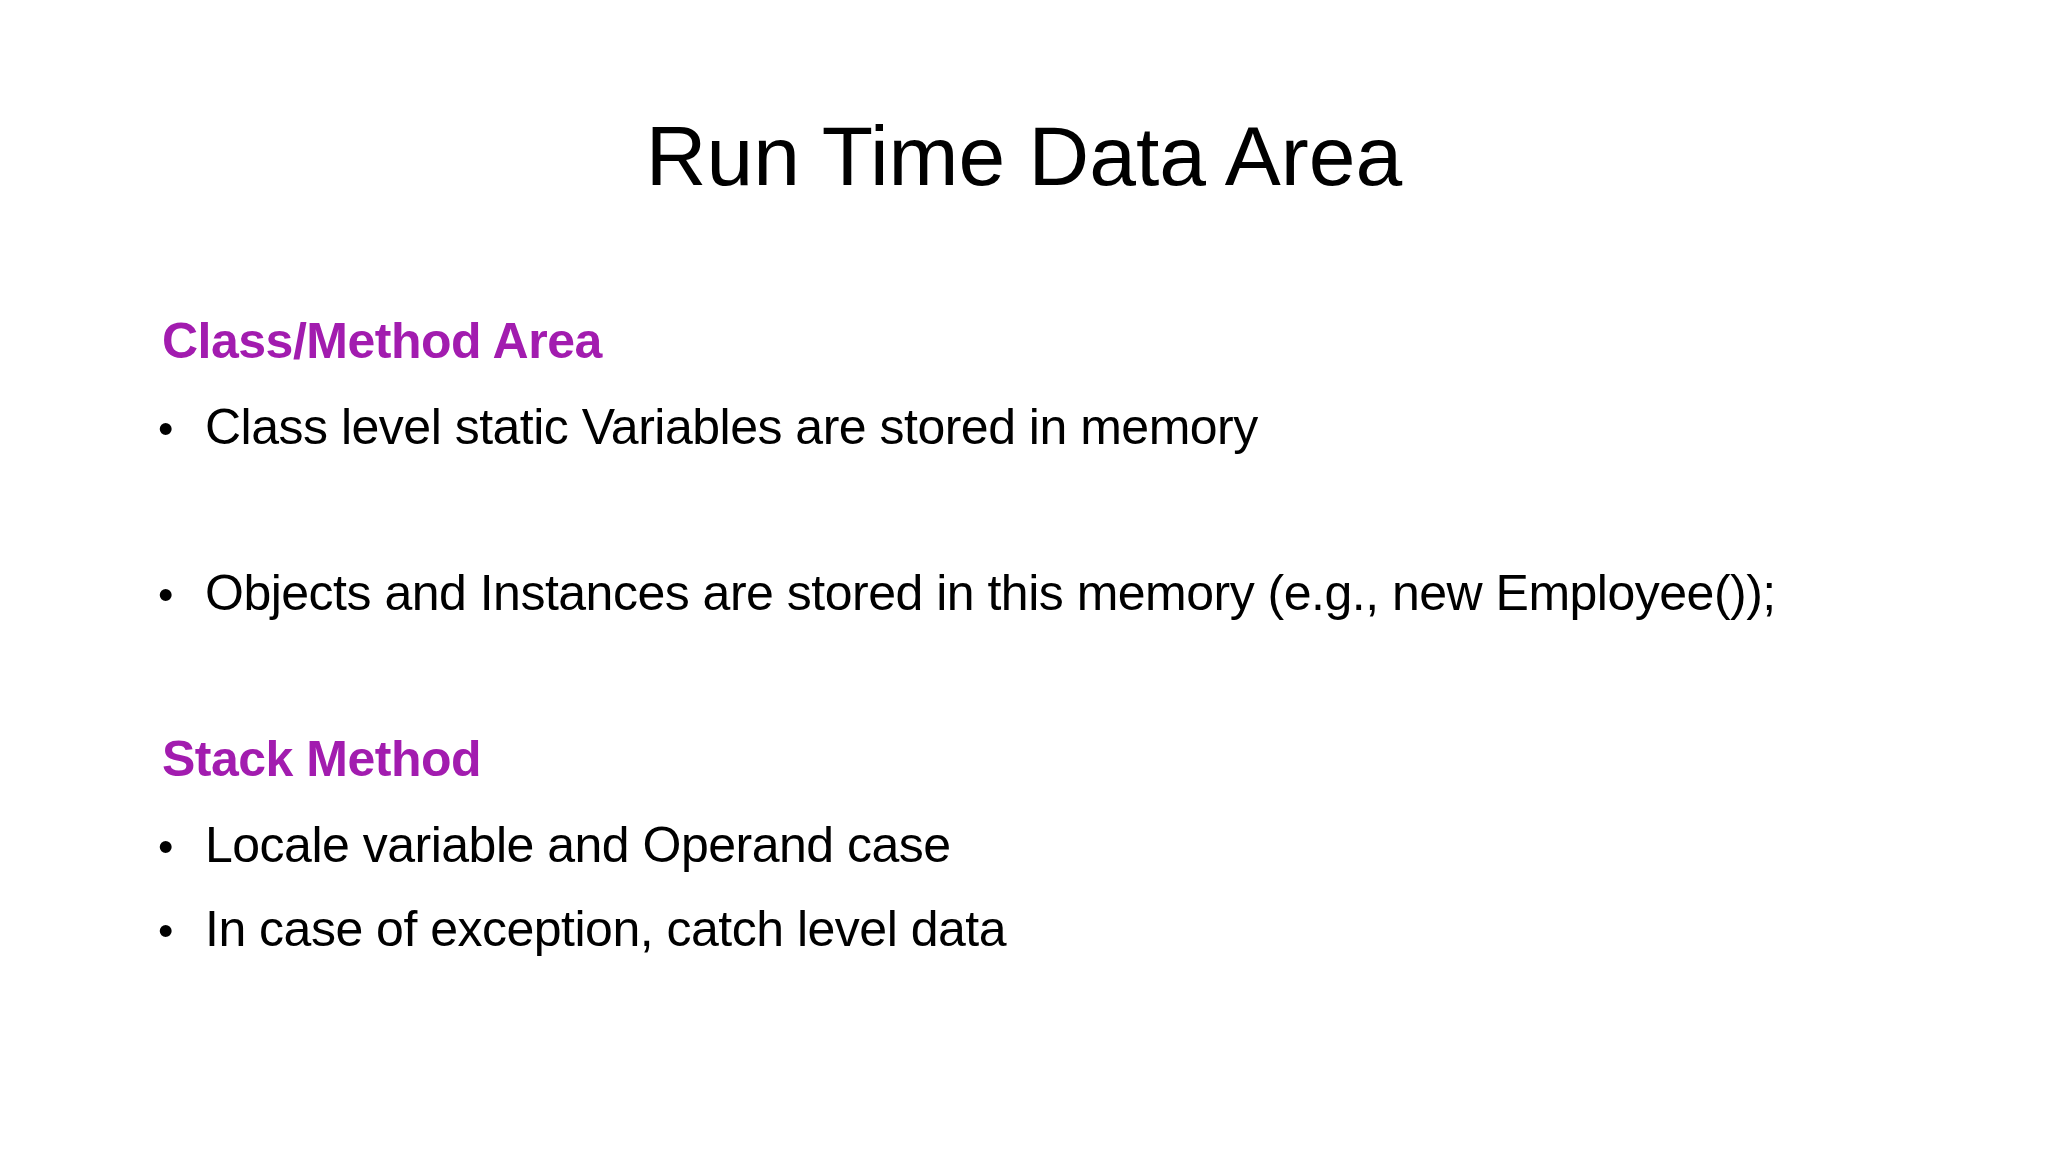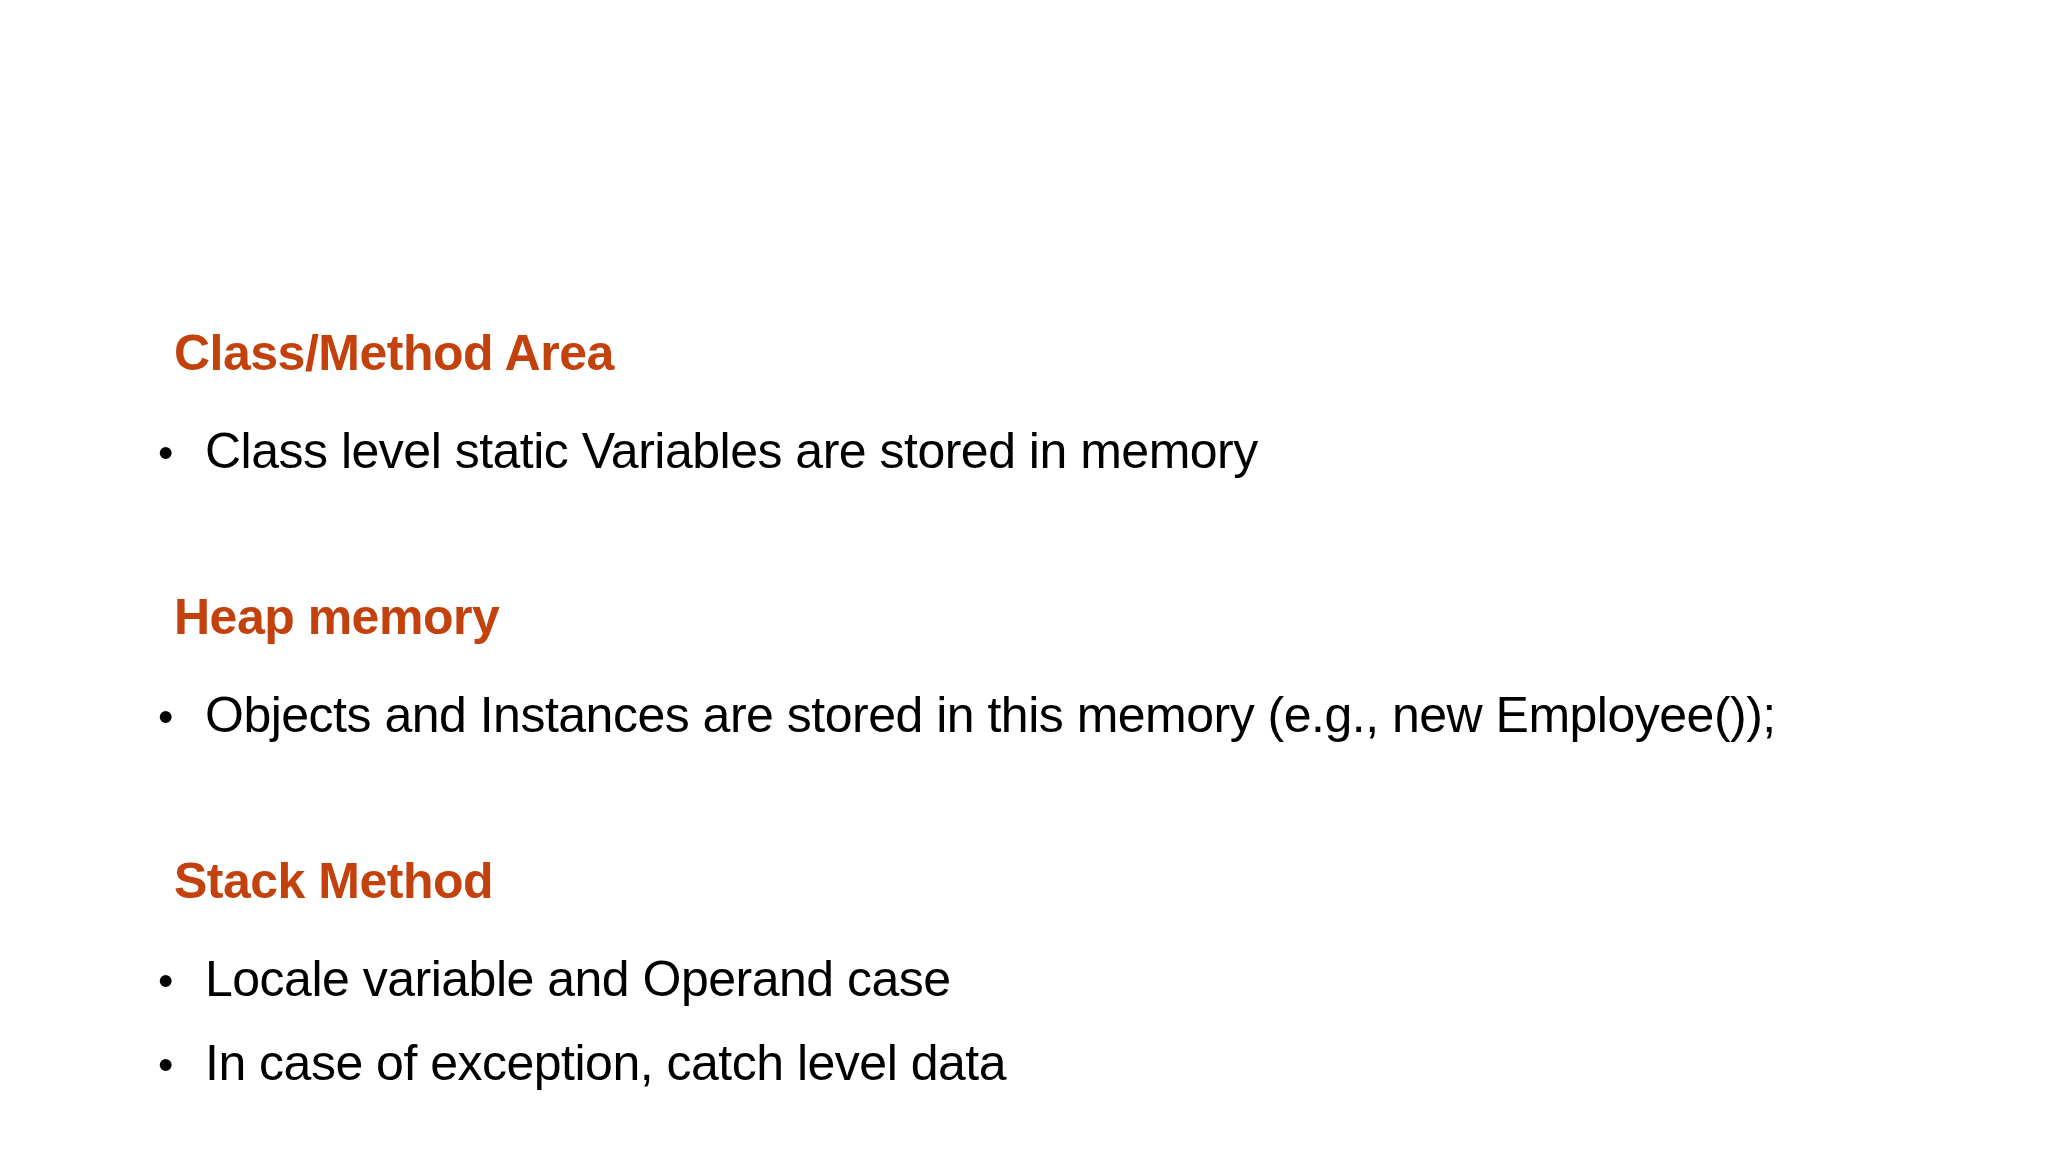--- a/index.html
+++ b/index.html
@@ -35,26 +35,26 @@
   .content {
     position: absolute;
     left: 158px;
     top: 296px;
     width: 1770px;
   }
   .sec + .sec {
     margin-top: 82px; 
   }
   .sec-heading {
-    margin: 16px;
+    margin: 4px;
     font-size: 50px;
     font-weight: 700;
     line-height: 82px;
     letter-spacing: -0.5px;
-    color: #c2410c;
+    color: #a21caf;
   }
   .bullets {
     margin: 0;
     padding: 0;
   }
   .bullet {
     display: flex;
     align-items: baseline;
     font-size: 50px;
     font-weight: 400;
@@ -69,35 +69,35 @@
   }
   .bullet-text {
     flex: 1 1 auto;
   }
 </style>
 </head>
 <body>
 
 <div class="slide">
 
+  <h1 class="title">Run Time Data Area</h1>
 
   <div class="content">
 
     <section class="sec">
       <h2 class="sec-heading">Class/Method Area</h2>
       <div class="bullets">
         <div class="bullet">
           <span class="marker">•</span>
           <span class="bullet-text">Class level static Variables are stored in memory</span>
         </div>
       </div>
     </section>
 
     <section class="sec">
-      <h2 class="sec-heading">Heap memory</h2>
       <div class="bullets">
         <div class="bullet">
           <span class="marker">•</span>
           <span class="bullet-text">Objects and Instances are stored in this memory (e.g., new Employee());</span>
         </div>
       </div>
     </section>
 
     <section class="sec">
       <h2 class="sec-heading">Stack Method</h2>

